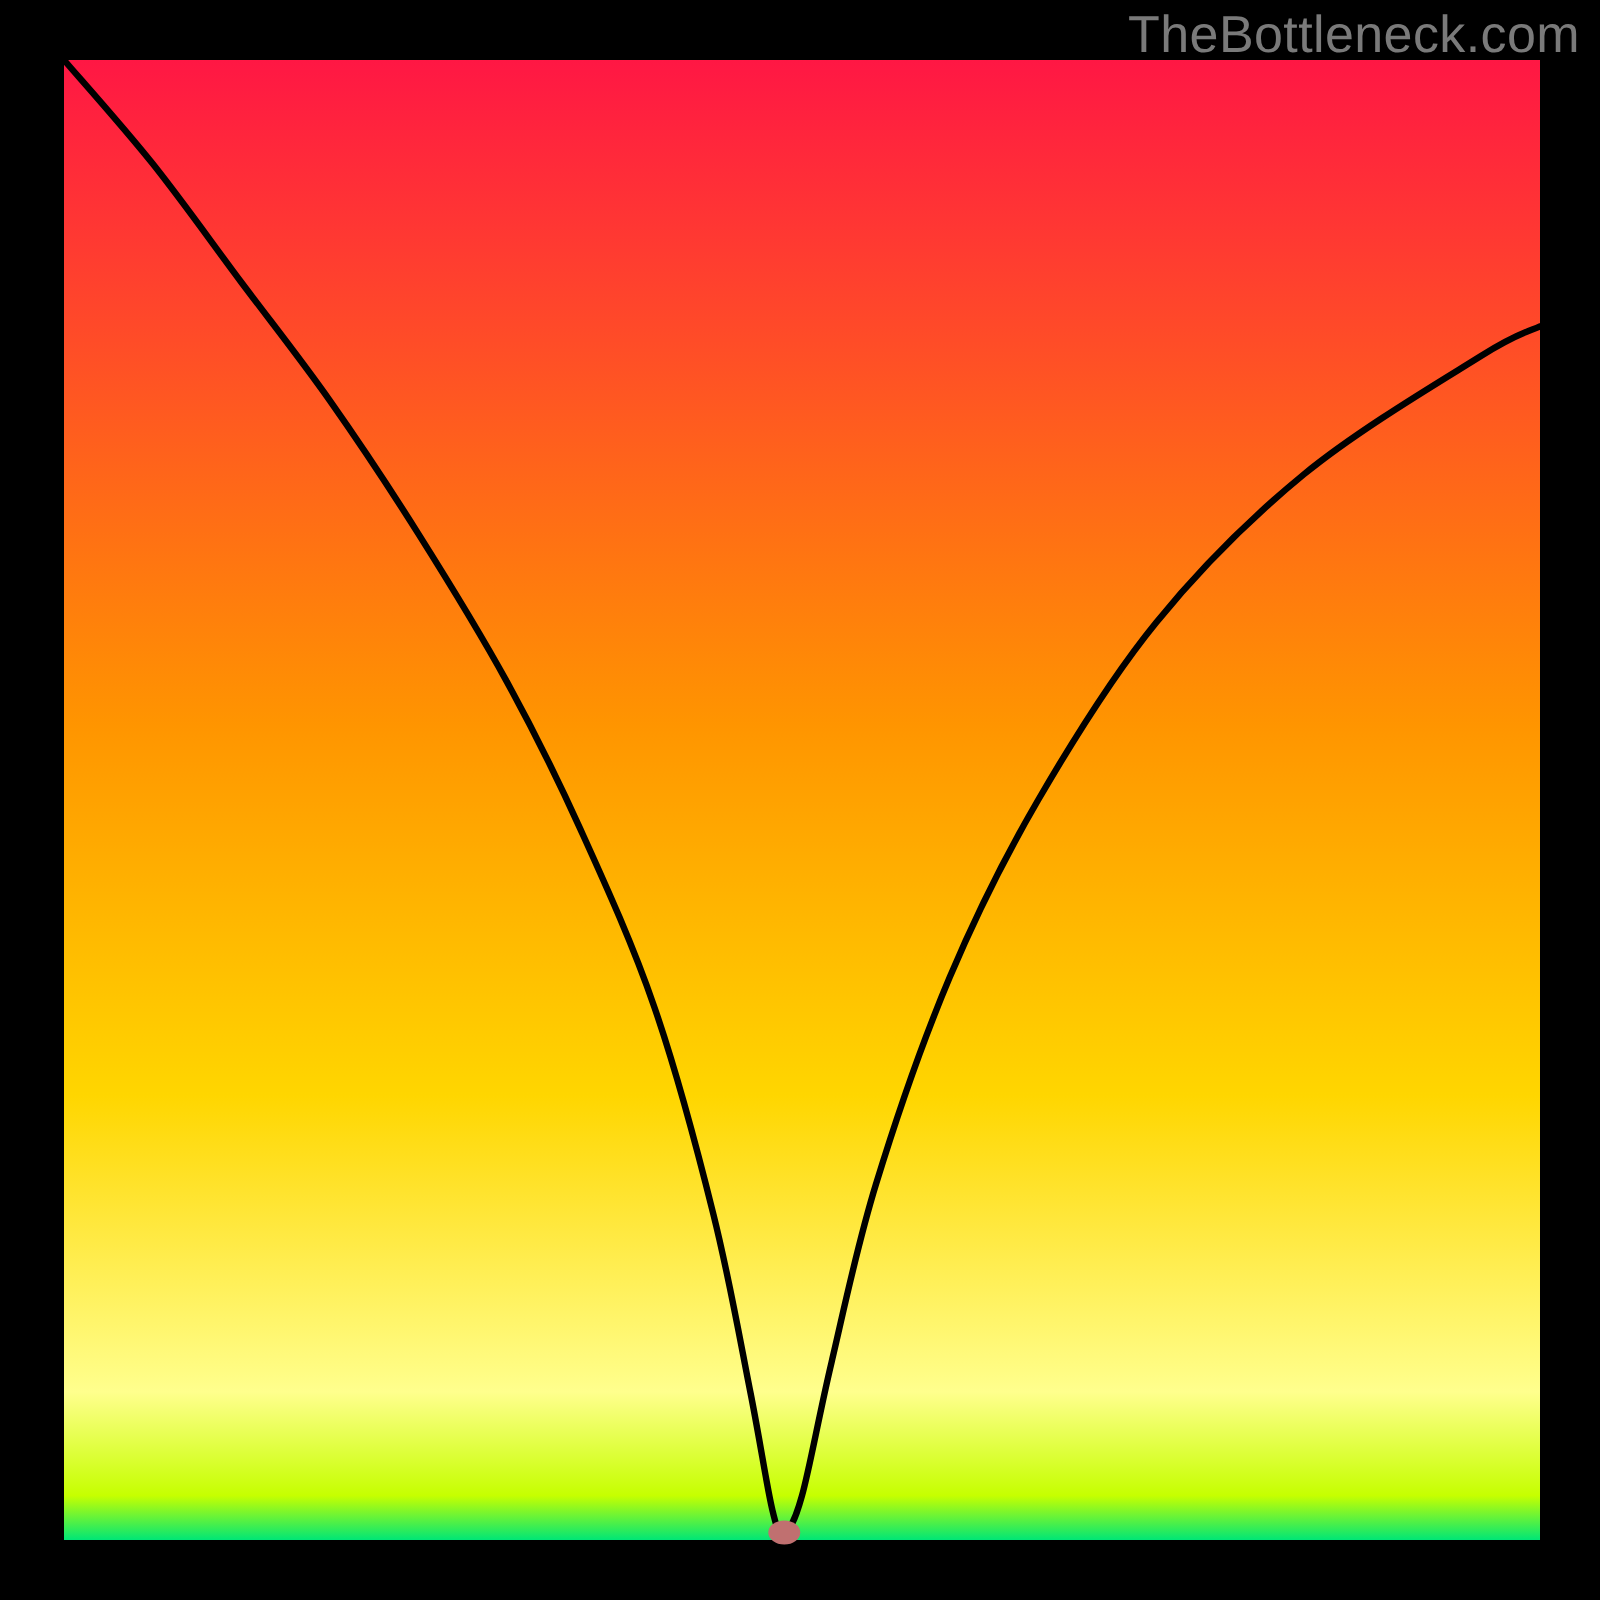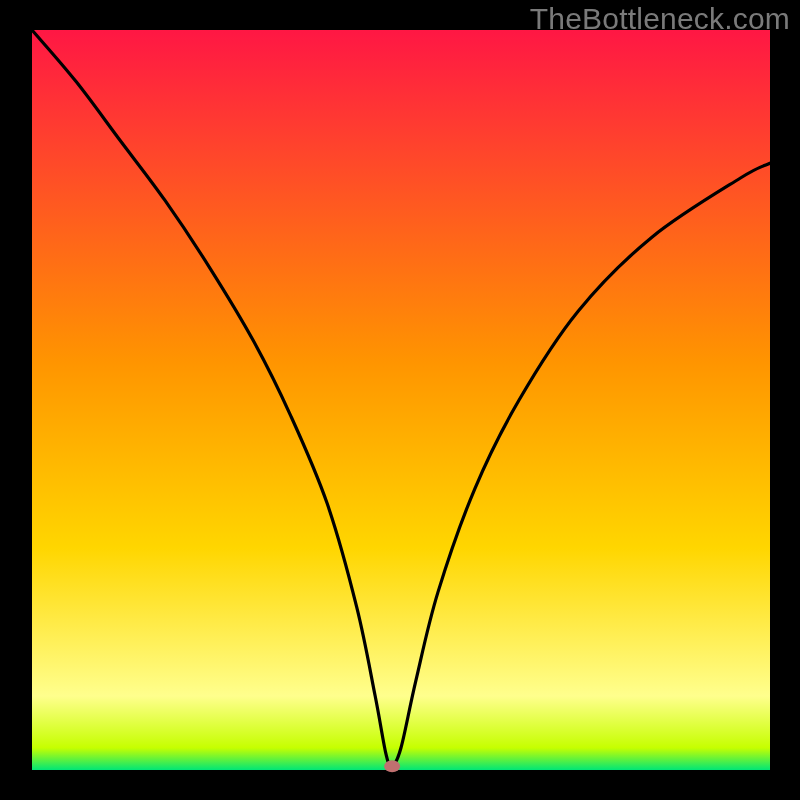--- a/index.html
+++ b/index.html
@@ -10,21 +10,21 @@
     height: 800px;
     overflow: hidden;
     position: relative;
     font-family: Arial, Helvetica, sans-serif;
   }
   .attribution {
     position: absolute;
     top: 2px;
     right: 10px;
     color: #7a7a7a;
-    font-size: 30px;
+    font-size: 26px;
     letter-spacing: 0.2px;
     font-weight: 500;
     z-index: 5;
   }
   svg.chart {
     position: absolute;
     left: 0;
     top: 0;
   }
 </style>

